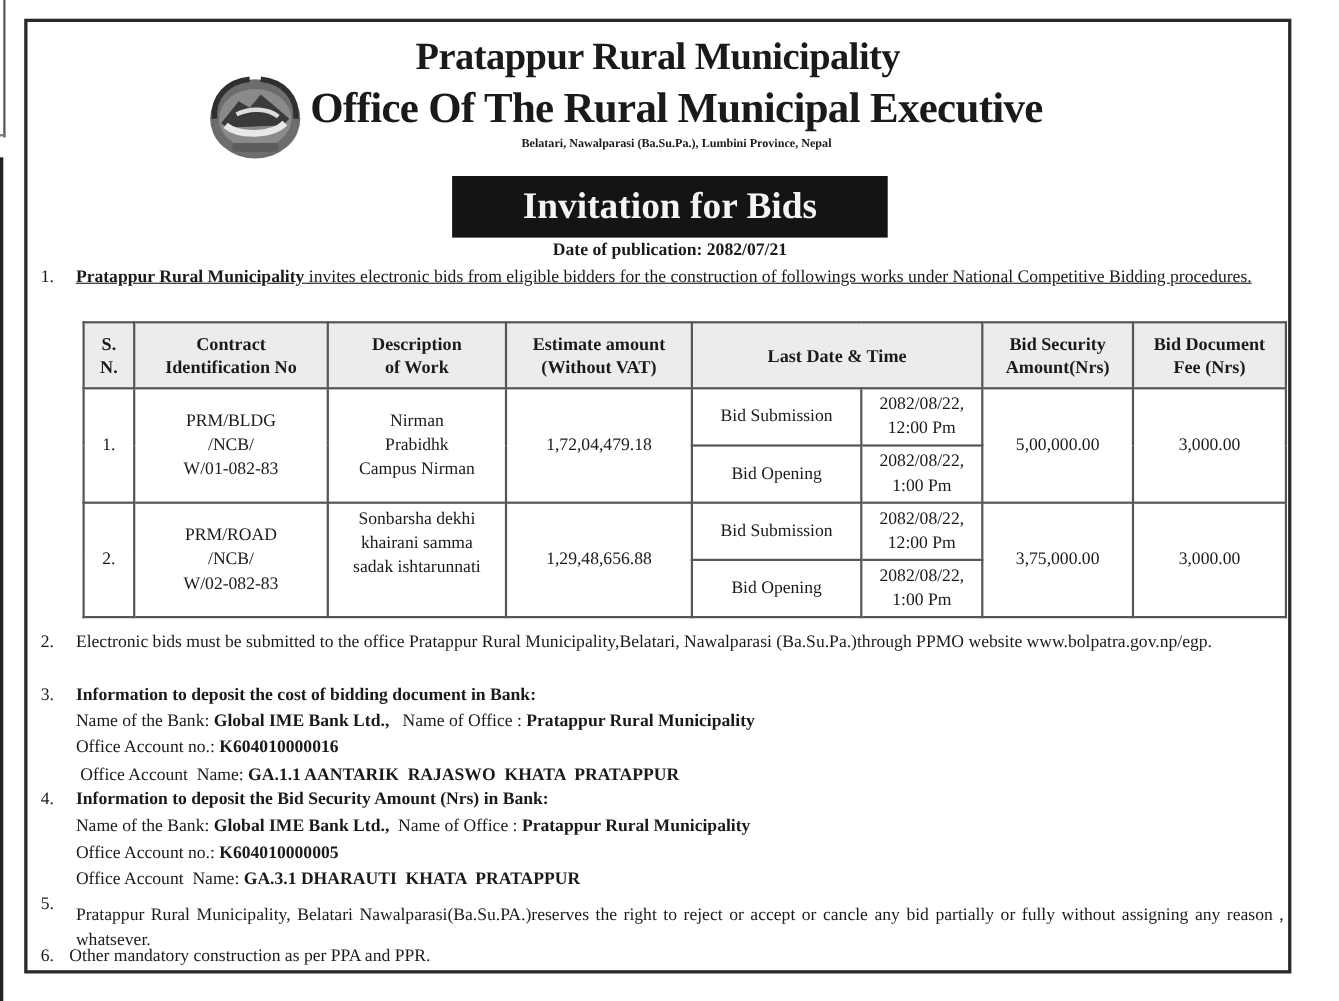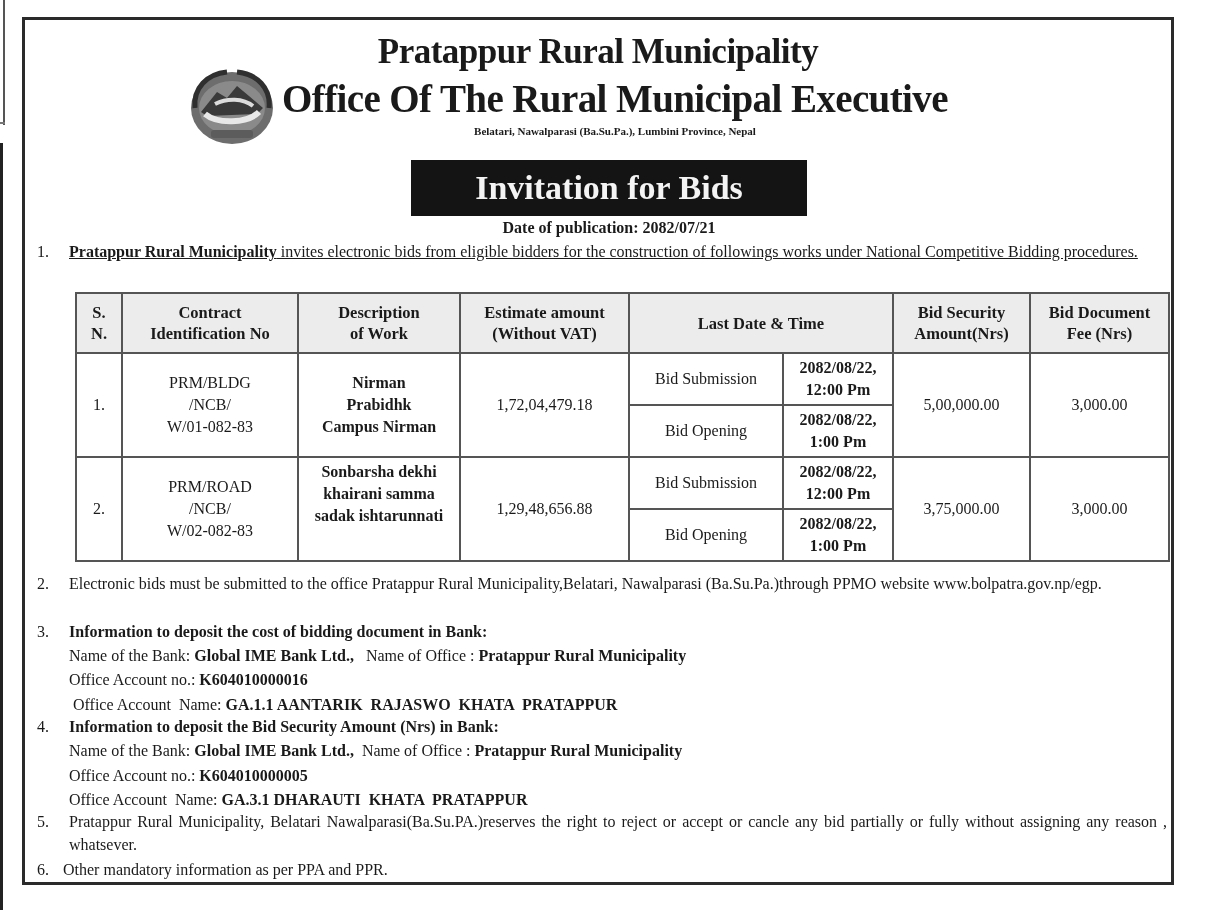--- a/index.html
+++ b/index.html
@@ -18,26 +18,26 @@
   .para { position: absolute; font-size: 16px; line-height: 23px; }
   .para .num { position: absolute; left: 0; }
   .para .txt { position: absolute; left: 32px; right: 0; }
   .p1 { left: 12px; top: 220px; width: 1130px; height: 50px; }
   .p1 .txt { text-align: justify; text-align-last: left; text-decoration: underline; }
   .b { font-weight: bold; }
   table.bids { position: absolute; left: 50px; top: 272px; width: 1095px; border-collapse: collapse; font-size: 16px; }
   table.bids th, table.bids td { border: 2px solid #555; padding: 0 6px; }
   table.bids th { background: #ececec; font-weight: bold; height: 58px; line-height: 21px; text-align: center; font-size: 16.5px; }
   table.bids td { height: 50px; line-height: 22px; text-align: center; }
-  td.left { text-align: left; font-weight: bold; }
+  td.left { text-align: left; }
   td.right { text-align: right; }
   .p2 { left: 12px; top: 552px; width: 1130px; height: 48px; }
   .line { position: absolute; font-size: 16px; line-height: 23px; white-space: nowrap; }
   .p5 { left: 12px; top: 790px; width: 1130px; height: 48px; }
-  .p5 .txt { text-align: justify; text-align-last: left; }
+  .p5 .txt { text-align: justify; text-align-last: left; margin-top: 10px; }
 </style>
 </head>
 <body>
 
 <div class="artifact-left-top"></div>
 <div class="artifact-left-top2"></div>
 <div class="artifact-left-bar"></div>
 
 <div class="notice">
 
@@ -136,15 +136,15 @@
   <div class="line" style="left:44px; top:768px;">
     <span style="white-space:pre">Office Account  Name: </span><span class="b" style="white-space:pre">GA.3.1 DHARAUTI  KHATA  PRATAPPUR</span>
   </div>
 
   <div class="para p5">
     <span class="num">5.</span>
     <span class="txt">Pratappur Rural Municipality, Belatari Nawalparasi(Ba.Su.PA.)reserves the right to reject or accept or cancle any bid partially or fully without assigning any reason , whatsever.</span>
   </div>
 
   <div class="line" style="left:12px; top:838px;">6.</div>
-  <div class="line" style="left:38px; top:838px;">Other mandatory information as per PPA and PPR.</div>
+  <div class="line" style="left:38px; top:838px;">Other mandatory construction as per PPA and PPR.</div>
 
 </div>
 
 </body></html>

